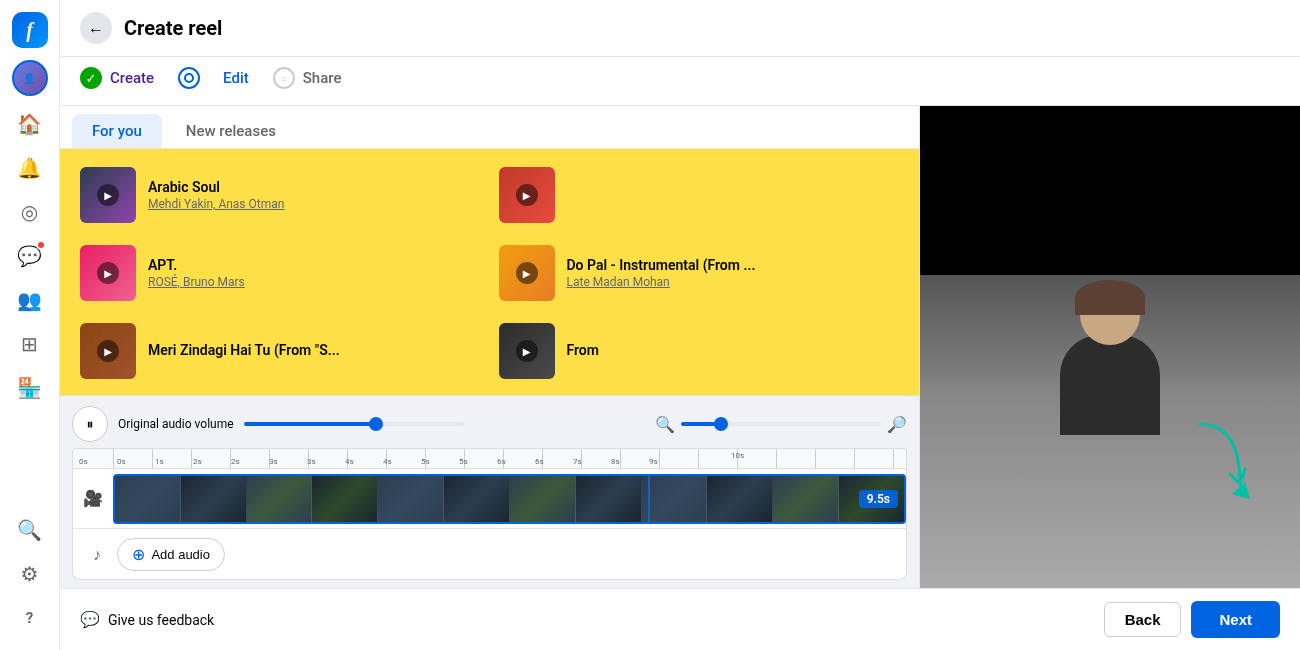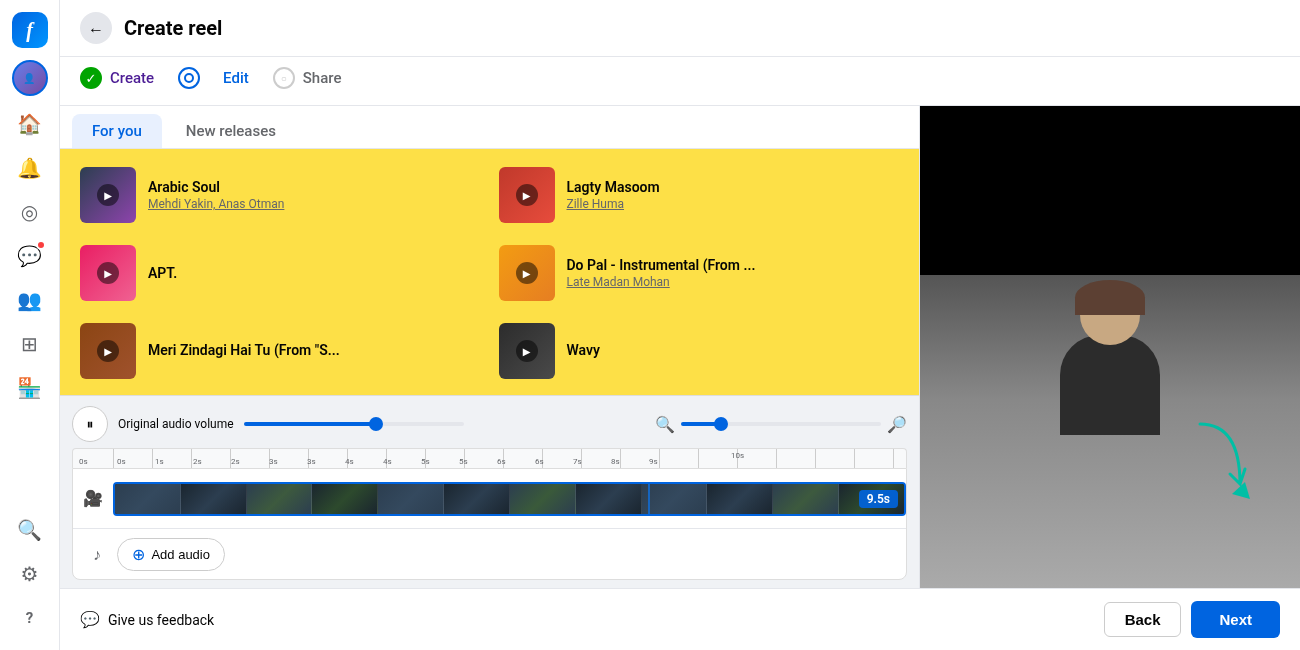--- a/index.html
+++ b/index.html
@@ -269,32 +269,29 @@
           <div class="music-info">
             <div class="music-name">Arabic Soul</div>
             <div class="music-artist">Mehdi Yakin, Anas Otman</div>
           </div>
         </div>
 
         <div class="music-item">
           <div class="music-thumb" style="background:linear-gradient(135deg,#c0392b,#e74c3c);">
             <div class="play-overlay">▶</div>
           </div>
-          <div class="music-info">
-            <div class="music-name">Lagty Masoom</div>
-            <div class="music-artist">Zille Huma</div>
-          </div>
         </div>
 
         <div class="music-item">
           <div class="music-thumb" style="background:linear-gradient(135deg,#e91e63,#f06292);">
             <div class="play-overlay">▶</div>
           </div>
           <div class="music-info">
             <div class="music-name">APT.</div>
+            <div class="music-artist">ROSÉ, Bruno Mars</div>
           </div>
         </div>
 
         <div class="music-item">
           <div class="music-thumb" style="background:linear-gradient(135deg,#f39c12,#e67e22);">
             <div class="play-overlay">▶</div>
           </div>
           <div class="music-info">
             <div class="music-name">Do Pal - Instrumental (From ...</div>
             <div class="music-artist">Late Madan Mohan</div>
@@ -309,21 +306,21 @@
             <div class="music-name">Meri Zindagi Hai Tu (From "S...</div>
             <div class="music-artist"></div>
           </div>
         </div>
 
         <div class="music-item">
           <div class="music-thumb" style="background:linear-gradient(135deg,#2c2c2c,#4a4a4a);">
             <div class="play-overlay">▶</div>
           </div>
           <div class="music-info">
-            <div class="music-name">Wavy</div>
+            <div class="music-name">From</div>
             <div class="music-artist"></div>
           </div>
         </div>
       </div>
 
       <div style="background:#f0f2f5; padding:10px 12px 8px; border-top:1px solid #ddd; position:relative;">
 
         <div style="display:flex; align-items:center; gap:10px; margin-bottom:6px;">
           <button class="pause-btn">⏸</button>
           <span style="font-size:12px; color:#050505;">Original audio volume</span>
@@ -363,21 +360,21 @@
               <div style="position:absolute; bottom:2px; left:574px; font-size:8px; color:#65676b;">9s</div>
               <div style="position:absolute; bottom:8px; left:612px; font-size:8px; color:#65676b;margin-left:44px;">10s</div>
             </div>
           </div>
         </div>
 
         <div style="background:#fff; border:1px solid #ddd; border-radius:0 0 8px 8px; overflow:hidden; position:relative;">
 
           <div style="display:flex; align-items:center; height:60px; border-bottom:1px solid #e4e6eb; padding: 4px 0;">
             <div style="width:40px; display:flex; align-items:center; justify-content:center; font-size:16px; color:#65676b; flex-shrink:0;">🎥</div>
-            <div style="flex:1; height:34px; display:flex; border:2px solid #0064e0; border-radius:4px; overflow:hidden; position:relative; background:#1a1a1a;">
+            <div style="flex:1; height:50px; display:flex; border:2px solid #0064e0; border-radius:4px; overflow:hidden; position:relative; background:#1a1a1a;">
 
               <div style="flex:1; background:linear-gradient(135deg,#2c3e50 0%,#34495e 50%,#2c3e50 100%); border-right:1px solid rgba(255,255,255,0.1);"></div>
               <div style="flex:1; background:linear-gradient(135deg,#1a252f 0%,#2c3e50 50%,#1a252f 100%); border-right:1px solid rgba(255,255,255,0.1);"></div>
               <div style="flex:1; background:linear-gradient(135deg,#2c3e50 0%,#3d5a3e 50%,#2c3e50 100%); border-right:1px solid rgba(255,255,255,0.1);"></div>
               <div style="flex:1; background:linear-gradient(135deg,#1a252f 0%,#2d4a2d 50%,#1a252f 100%); border-right:1px solid rgba(255,255,255,0.1);"></div>
               <div style="flex:1; background:linear-gradient(135deg,#2c3e50 0%,#34495e 50%,#2c3e50 100%); border-right:1px solid rgba(255,255,255,0.1);"></div>
               <div style="flex:1; background:linear-gradient(135deg,#1a252f 0%,#2c3e50 50%,#1a252f 100%); border-right:1px solid rgba(255,255,255,0.1);"></div>
               <div style="flex:1; background:linear-gradient(135deg,#2c3e50 0%,#3a5a3a 50%,#2c3e50 100%); border-right:1px solid rgba(255,255,255,0.1);"></div>
               <div style="flex:1; background:linear-gradient(135deg,#1a252f 0%,#2c3e50 50%,#1a252f 100%); border-right:1px solid rgba(255,255,255,0.1);"></div>
               <div style="flex:1; background:linear-gradient(135deg,#2c3e50 0%,#34495e 50%,#2c3e50 100%); border-right:1px solid rgba(255,255,255,0.1);"></div>

